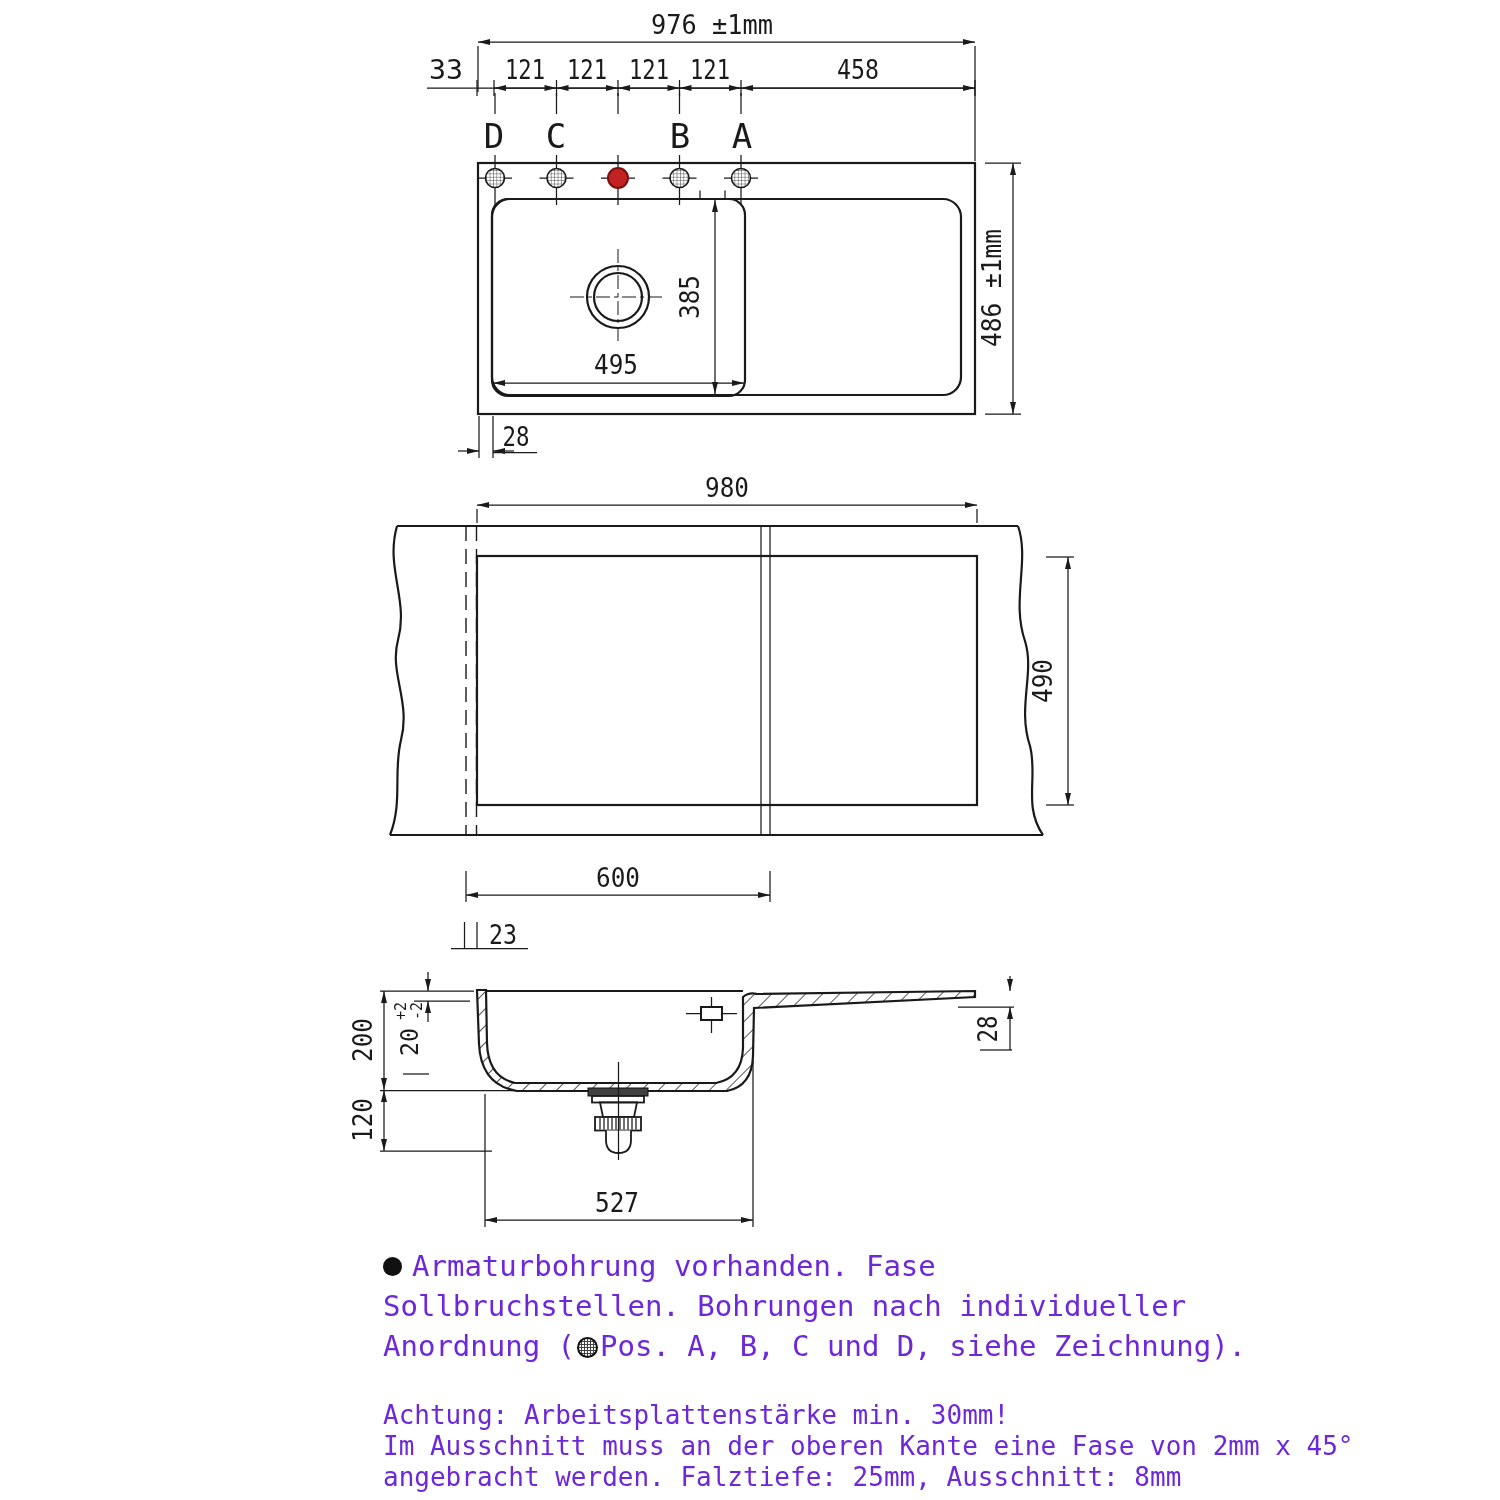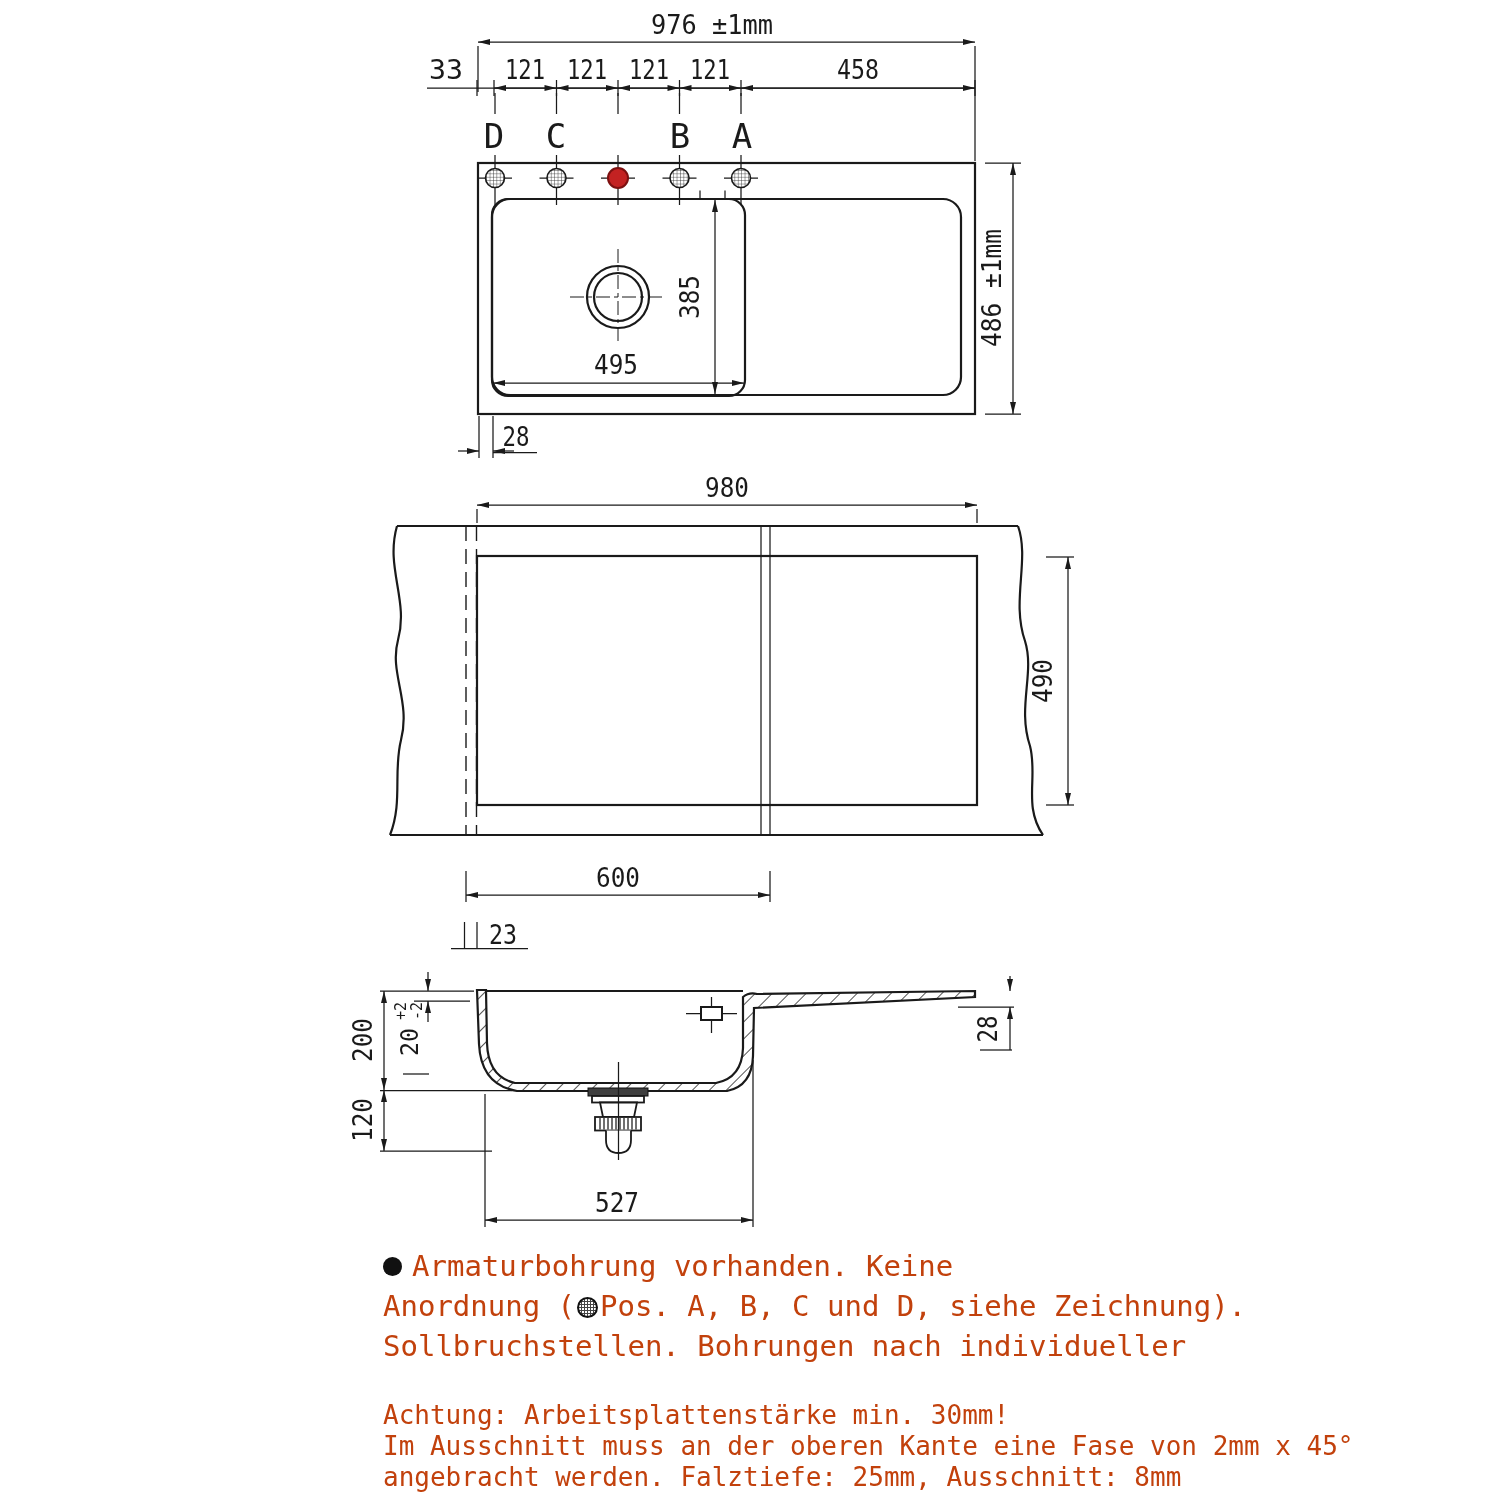--- a/index.html
+++ b/index.html
@@ -1,17 +1,17 @@
 <!DOCTYPE html>
 <html><head>
 <meta charset="utf-8">
 <style>
   html,body{margin:0;padding:0;background:#fff;}
   #stage{position:relative;width:1500px;height:1500px;background:#ffffff;overflow:hidden;
-         font-family:"DejaVu Sans Mono", monospace;color:#c2410c;}
+         font-family:"DejaVu Sans Mono", monospace;color:#6d28d9;}
   svg text{font-family:"DejaVu Sans Mono", monospace;fill:#1a1a1a;}
   .t27{font-size:27px;}
   .t34{font-size:34px;}
   .t25{font-size:25px;}
   .t15{font-size:15px;}
   .outline{fill:none;stroke:#1a1a1a;stroke-width:2.2;}
   .thin{stroke:#1a1a1a;stroke-width:1.25;fill:none;}
   .dim{stroke:#1a1a1a;stroke-width:1.25;fill:none;marker-start:url(#arr);marker-end:url(#arr);}
   .dimE{stroke:#1a1a1a;stroke-width:1.25;fill:none;marker-end:url(#arr);}
   .dimS{stroke:#1a1a1a;stroke-width:1.25;fill:none;marker-start:url(#arr);}
@@ -258,23 +258,23 @@
       <line x1="485" y1="1094" x2="485" y2="1227" class="thin"></line>
       <line x1="753" y1="1060" x2="753" y2="1227" class="thin"></line>
       <line x1="485" y1="1220" x2="753" y2="1220" class="dim"></line>
       <text x="617" y="1212" class="t27" text-anchor="middle" textLength="44" lengthAdjust="spacingAndGlyphs">527</text>
     </g>
   </g>
 </svg>
 
   
   <div class="notes1">
-    <div><span class="bullet"></span><span>Armaturbohrung vorhanden. Keine</span></div>
+    <div><span class="bullet"></span><span>Armaturbohrung vorhanden. Fase</span></div>
+    <div><span>Sollbruchstellen. Bohrungen nach individueller</span></div>
     <div><span>Anordnung (</span><span class="holeicon"></span><span>Pos. A, B, C und D, siehe Zeichnung).</span></div>
-    <div><span>Sollbruchstellen. Bohrungen nach individueller</span></div>
   </div>
 
   <div class="notes2">
     <div>Achtung: Arbeitsplattenstärke min. 30mm!</div>
     <div>Im Ausschnitt muss an der oberen Kante eine Fase von 2mm x 45°</div>
     <div>angebracht werden. Falztiefe: 25mm, Ausschnitt: 8mm</div>
   </div>
 </div>
 
 </body></html>

